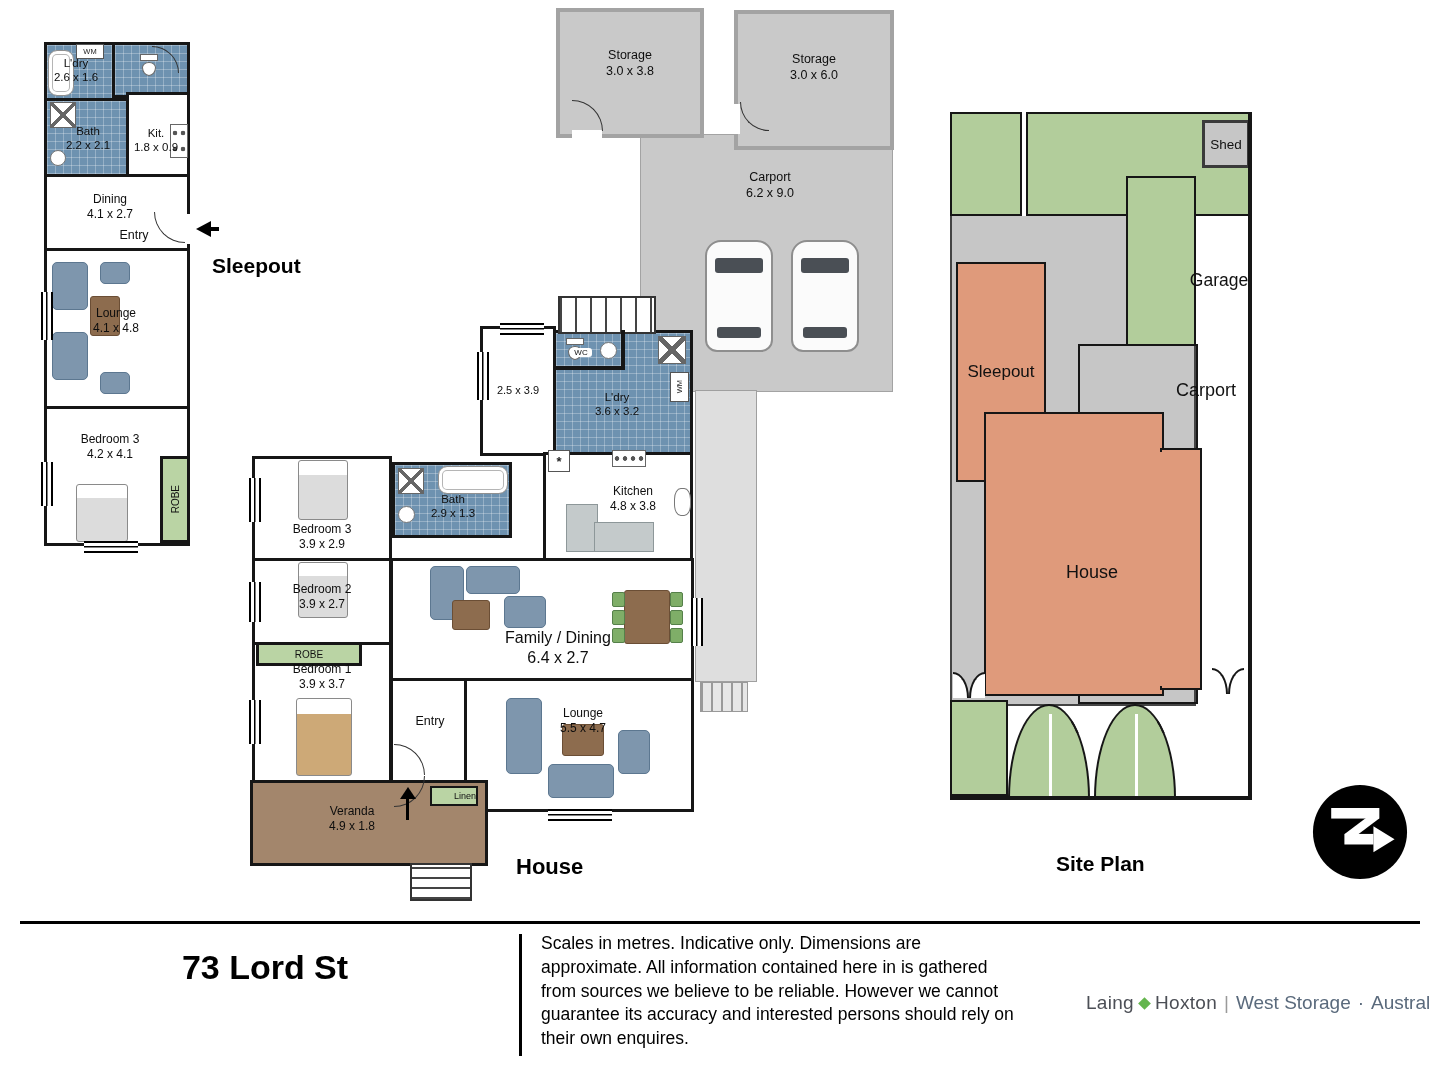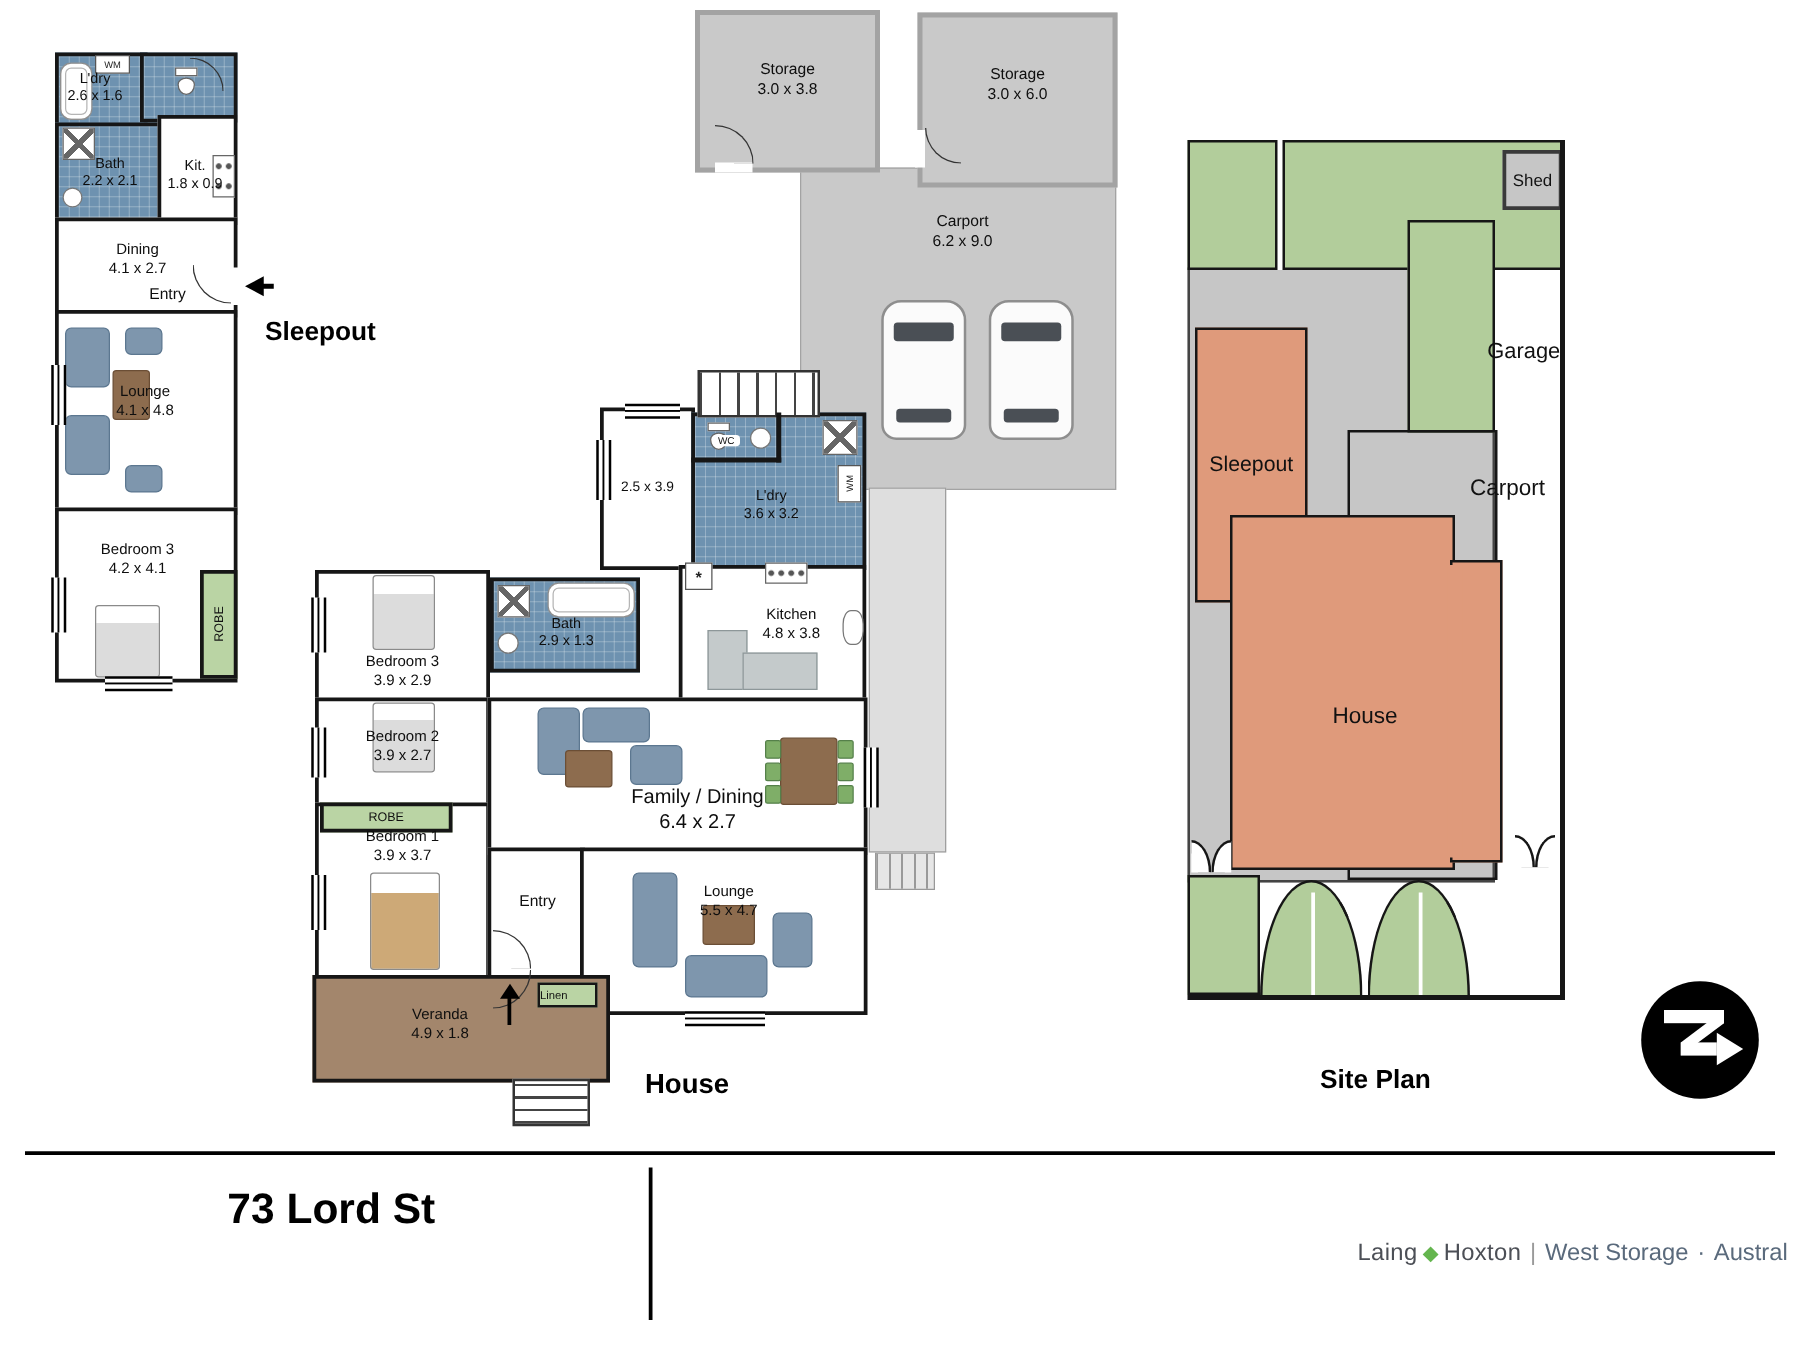--- a/index.html
+++ b/index.html
@@ -179,21 +179,21 @@
     <div class="room" style="left:252px;top:456px;width:140px;height:106px"></div>
     <div class="room" style="left:252px;top:558px;width:140px;height:90px"></div>
     <div class="room" style="left:252px;top:642px;width:140px;height:146px"></div>
     <div class="room green" style="left:256px;top:642px;width:106px;height:24px;z-index:12;display:flex;align-items:center;justify-content:center;">
       <span style="font-size:10px">ROBE</span>
     </div>
     <div class="room" style="left:390px;top:558px;width:304px;height:126px"></div>
     <div class="room" style="left:390px;top:678px;width:78px;height:134px"></div>
     <div class="room" style="left:464px;top:678px;width:230px;height:134px"></div>
     <div class="room" style="left:250px;top:780px;width:238px;height:86px;background:#a3866c"></div>
-    <div class="room green" style="left:430px;top:786px;width:48px;height:20px;z-index:13;border-width:2px;display:flex;align-items:center;justify-content:flex-start;">
+    <div class="room green" style="left:430px;top:786px;width:48px;height:20px;z-index:13;border-width:2px;display:flex;align-items:center;justify-content:flex-end;">
       <span style="font-size:9px">Linen</span>
     </div>
     <div class="stairs-h" style="left:410px;top:863px;width:58px;height:34px"></div>
 
     <div class="toilet" style="left:566px;top:338px;width:18px">
       <div class="tank"></div>
         <div class="bowl"></div>
     </div>
     <div class="single" style="left:570px;top:348px;width:22px;font-size:8px;background:#fff;border-radius:3px;z-index:31">WC</div>
     <div class="sink" style="left:600px;top:342px;width:15px;height:15px"></div>
@@ -342,20 +342,21 @@
       <rect x="20" y="25" width="50" height="11" fill="#fff"></rect>
       <polygon points="70,25 70,36 34,63 34,52" fill="#fff"></polygon>
       <rect x="34" y="52" width="30" height="11" fill="#fff"></rect>
       <polygon points="64,44 64,71 86,57.5" fill="#fff"></polygon>
     </svg>
   </div>
 
   <div class="abs" style="left:20px;top:921px;width:1400px;height:3px;background:#000;z-index:40"></div>
   <div class="addr" style="left:30px;top:948px;width:470px">73 Lord St</div>
   <div class="abs" style="left:519px;top:934px;width:3px;height:122px;background:#000;z-index:40"></div>
+  <div class="disc" style="left:541px;top:932px;width:482px">Scales in metres. Indicative only. Dimensions are approximate. All information contained here in is gathered from sources we believe to be reliable. However we cannot guarantee its accuracy and interested persons should rely on their own enquires.</div>
   <div class="brand" style="left:1086px;top:992px">
     <span class="nm1">Laing</span>
     <span class="diamond"></span>
     <span class="nm1">Hoxton</span>
     <span class="sep">|</span>
     <span class="office">West Storage</span>
     <span class="dot">·</span>
     <span class="office">Austral</span>
   </div>
 

